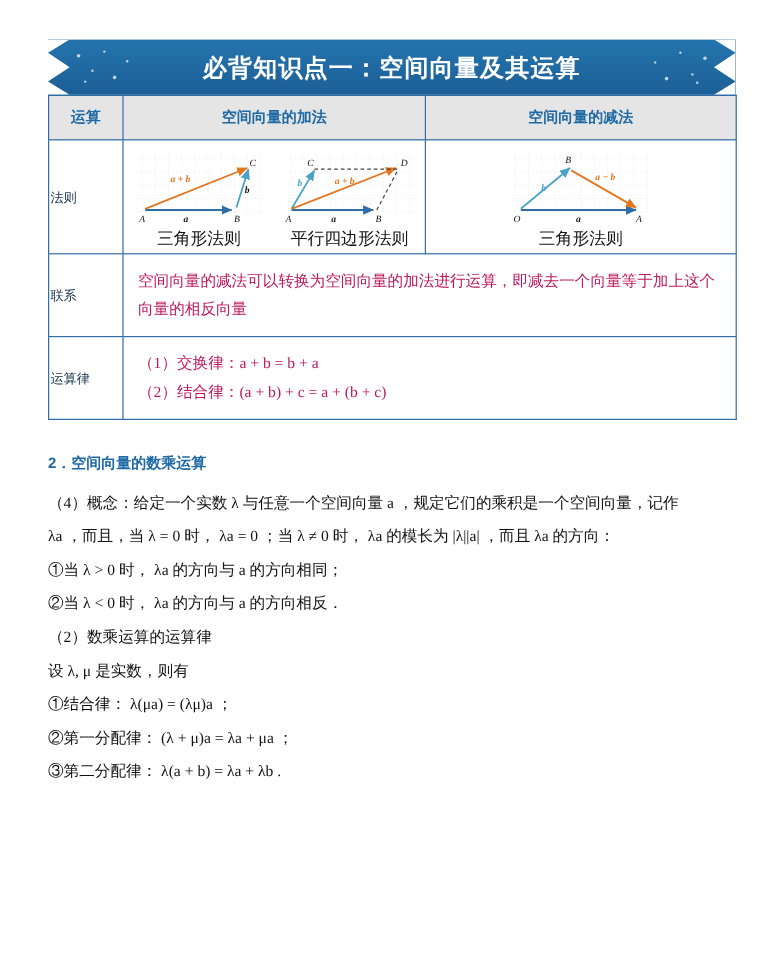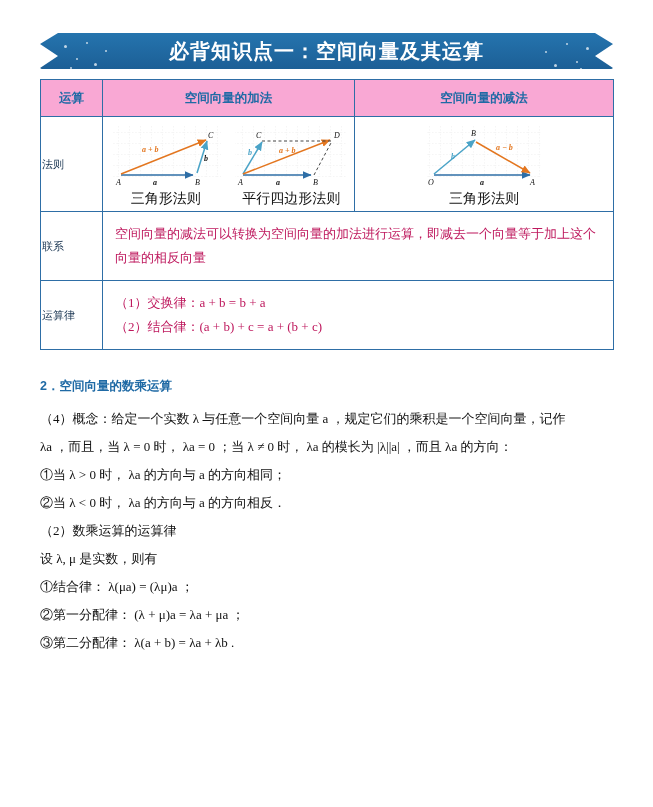--- a/index.html
+++ b/index.html
@@ -24,21 +24,21 @@
   }
 
   
   .banner-wrap {
     position: relative;
     margin-top: 33px;
     height: 46px;
   }
   .banner {
     position: relative;
-    height: 36px;
+    height: 46px;
     background: #1f6aa5;
     background: linear-gradient(180deg, #2574ae 0%, #1c5f96 100%);
     display: flex;
     align-items: center;
     justify-content: center;
     box-sizing: border-box;
   }
   
   .banner::before, .banner::after {
     content: "";
@@ -98,21 +98,21 @@
   table.kb {
     width: 100%;
     border-collapse: collapse;
     table-layout: fixed;
   }
   table.kb th, table.kb td {
     border: 1px solid #2e6ea6;
     vertical-align: middle;
   }
   table.kb th {
-    background: #f9a8d4;
+    background: #e5e5e5;
     color: #1f6aa5;
     font-family: "Liberation Sans", "DejaVu Sans", sans-serif;
     font-weight: bold;
     font-size: 12.5px;
     height: 34px;
   }
   td.rowlabel {
     text-align: left;
     font-family: "Liberation Sans", "DejaVu Sans", sans-serif;
     font-size: 11px;

